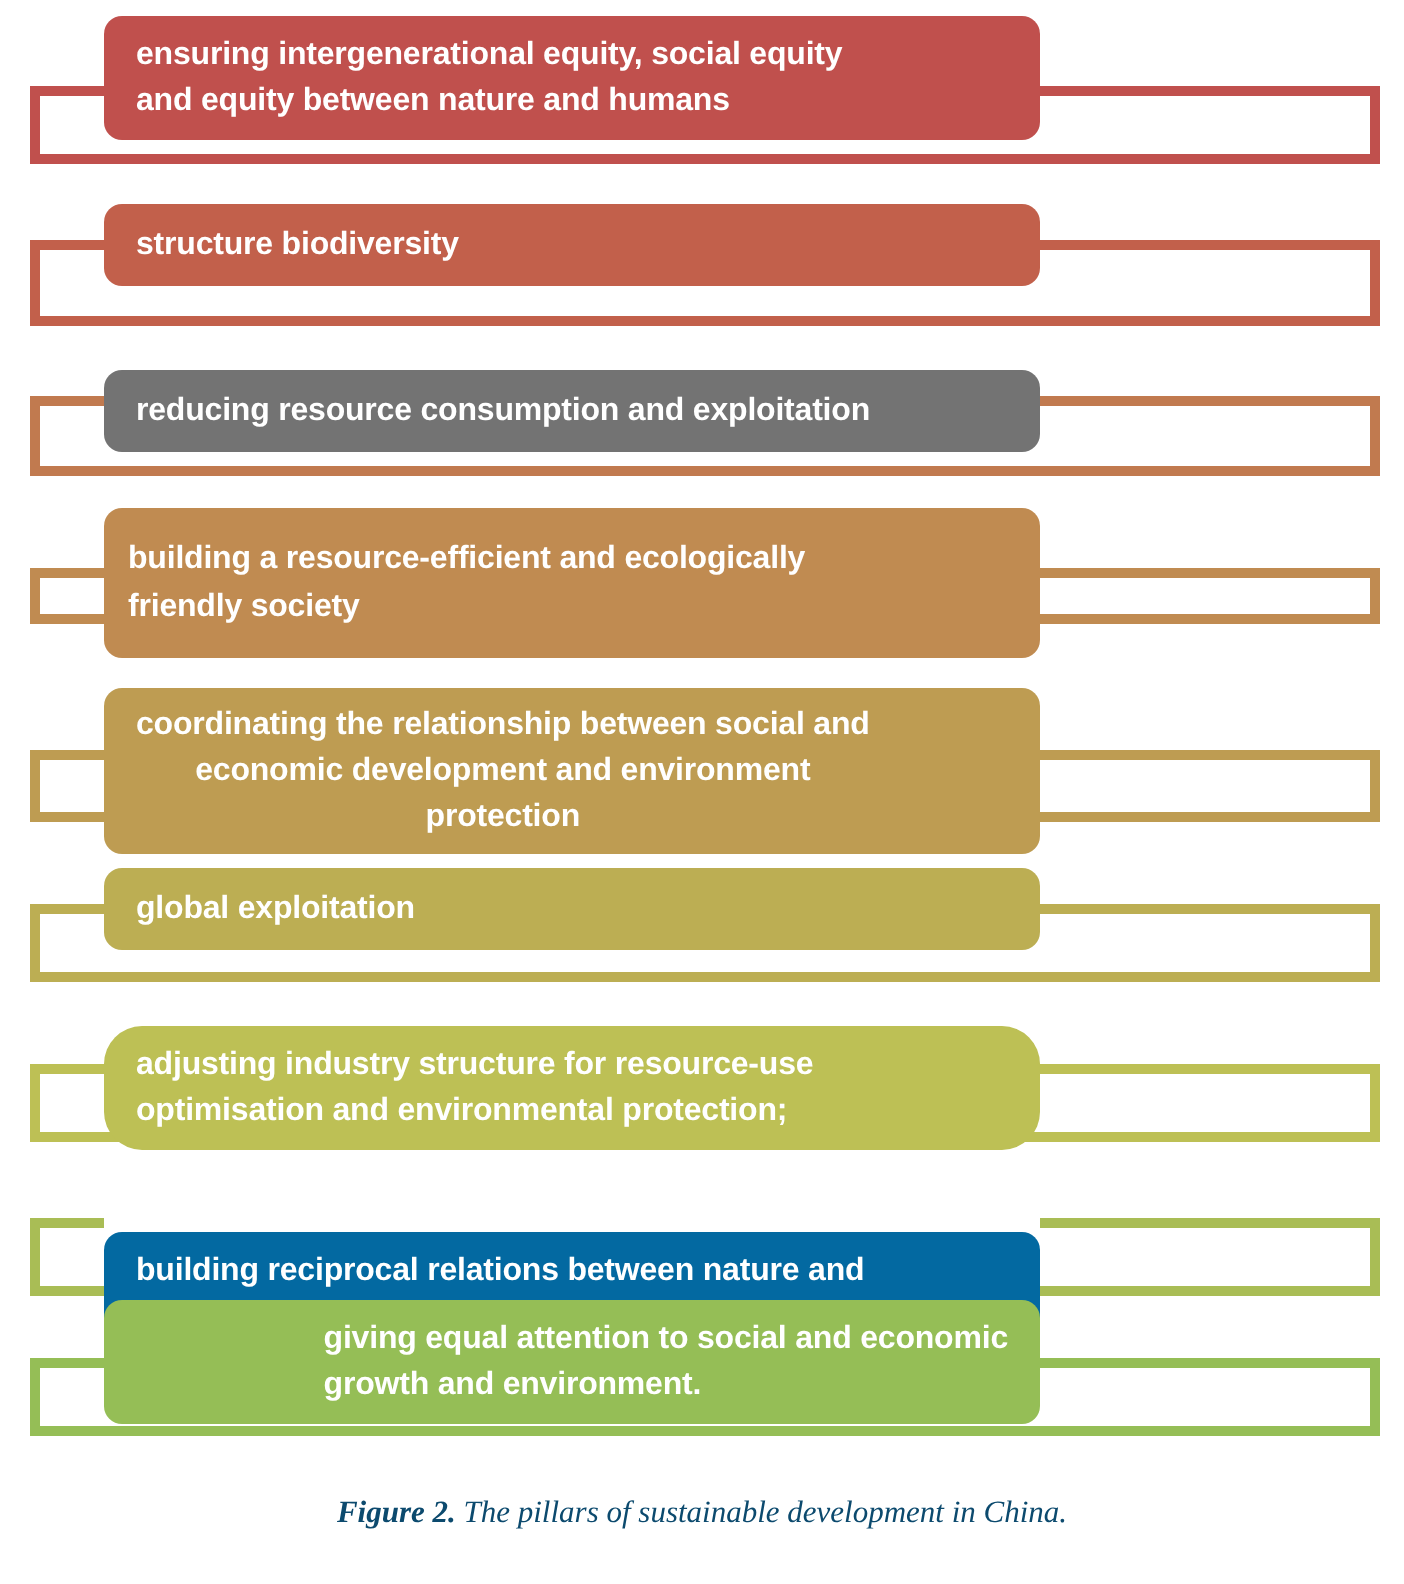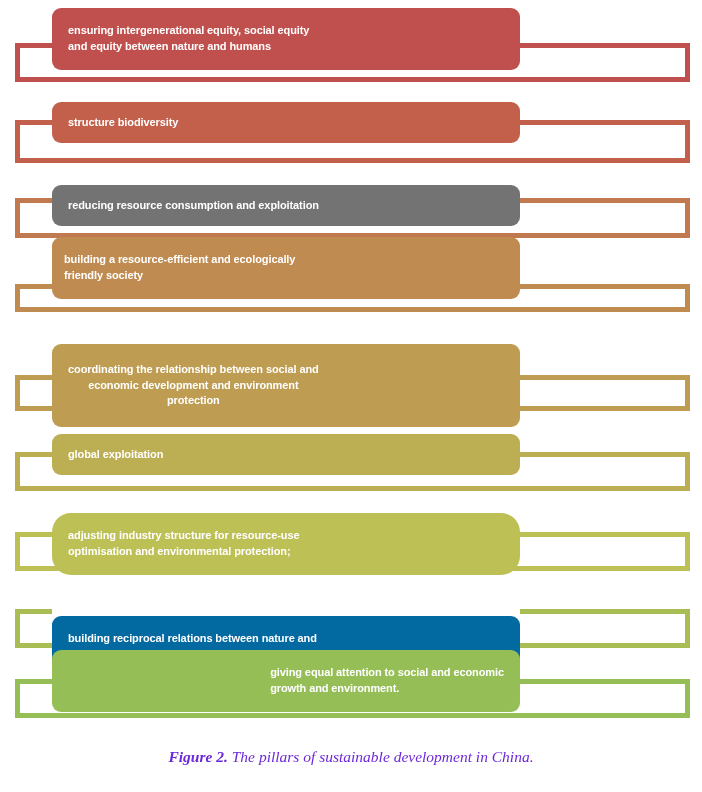--- a/index.html
+++ b/index.html
@@ -53,36 +53,36 @@
     box-sizing: border-box;
     border-radius: 9px;
     padding: 9px 16px 9px 16px;
     display: flex;
     align-items: center;
   }
   .pillar-text {
     color: #ffffff;
     font-family: "Liberation Sans", sans-serif;
     font-weight: bold;
-    font-size: 11px;
+    font-size: 16px;
     line-height: 1.45;
     letter-spacing: -0.1px;
     white-space: pre-line;
   }
 
   
   #caption {
     position: absolute;
     left: 0;
     top: 748px;
     width: 702px;
     text-align: center;
     font-family: "Liberation Serif", serif;
     font-size: 15.5px;
-    color: #6d28d9;
+    color: #0c4a6e;
   }
   #caption .cap-label {
     font-weight: bold;
     font-style: italic;
   }
   #caption .cap-text {
     font-style: italic;
   }
 </style>
 </head>
@@ -107,21 +107,21 @@
     <div class="pillar-row" style="top: 0px;">
       <div class="pillar-frame" style="top: 198px; height: 40px; border-color: rgb(193, 122, 79);"></div>
       <div class="frame-notch" style="top: 196px; left: 52px; width: 468px;"></div>
       <div class="pillar-box" style="top: 185px; height: 41px; background: #737373;">
         <div class="pillar-text">reducing resource consumption and exploitation</div>
       </div>
     </div>
     <div class="pillar-row" style="top: 0px;">
       <div class="pillar-frame" style="top: 284px; height: 28px; border-color: rgb(192, 139, 81);"></div>
       <div class="frame-notch" style="top: 282px; left: 52px; width: 468px;"></div>
-      <div class="pillar-box" style="top: 237px; height: 62px; background: rgb(192, 139, 81); padding-left: 12px;">
+      <div class="pillar-box" style="top: 254px; height: 75px; background: rgb(192, 139, 81); padding-left: 12px;">
         <div class="pillar-text">building a resource-efficient and ecologically
 friendly society</div>
       </div>
     </div>
     <div class="pillar-row" style="top: 0px;">
       <div class="pillar-frame" style="top: 375px; height: 36px; border-color: rgb(190, 156, 82);"></div>
       <div class="frame-notch" style="top: 373px; left: 52px; width: 468px;"></div>
       <div class="pillar-box" style="top: 344px; height: 83px; background: rgb(190, 156, 82); text-align: center;">
         <div class="pillar-text">coordinating the relationship between social and
 economic development and environment

